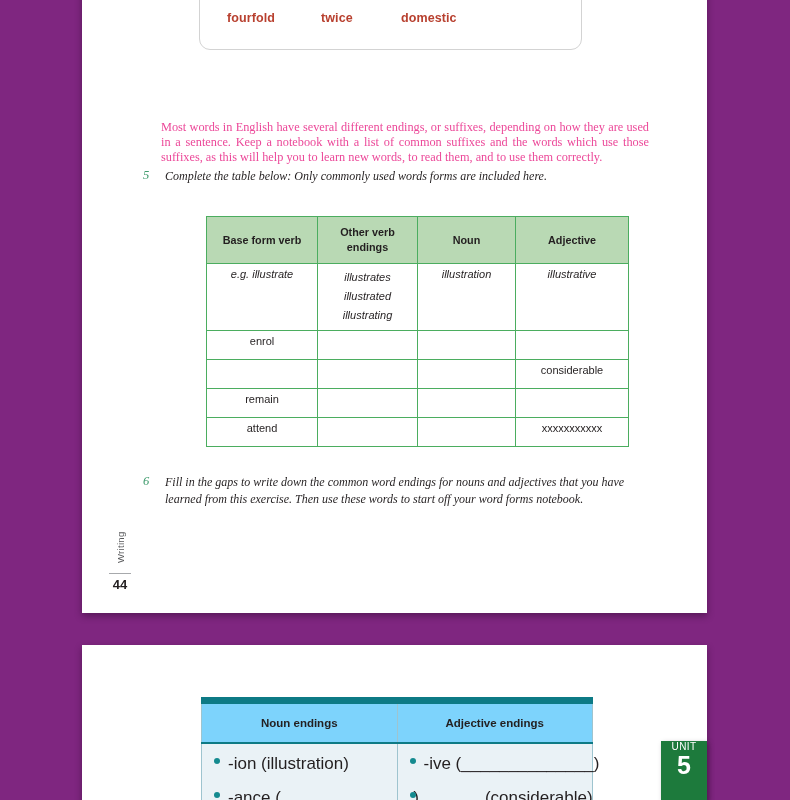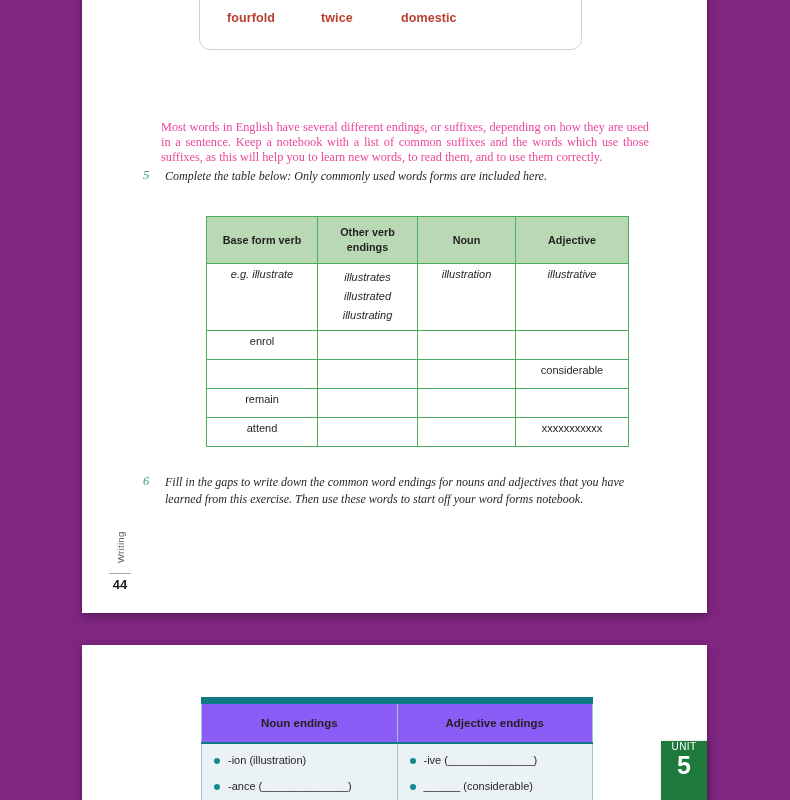--- a/index.html
+++ b/index.html
@@ -184,21 +184,21 @@
     height: 7px;
     background: #0d7a85;
     width: 100%;
   }
   .teal-table {
     width: 100%;
     border-collapse: collapse;
     table-layout: fixed;
   }
   .teal-table th {
-    background: #8b5cf6;
+    background: #7dd3fc;
     border: 1px solid #9ec4cf;
     border-top: none;
     font-size: 11.5px;
     font-weight: bold;
     color: #231f20;
     height: 36px;
     text-align: center;
   }
   .teal-table td {
     background: #eaf2f6;
@@ -207,21 +207,21 @@
     padding: 10px 0 14px 0;
     vertical-align: top;
   }
   .teal-list {
     list-style: none;
     margin: 0;
     padding: 0 0 0 26px;
   }
   .teal-list li {
     position: relative;
-    font-size: 11px;
+    font-size: 17px;
     color: #231f20;
     margin-bottom: 14px;
     white-space: nowrap;
   }
   .teal-list li .bullet {
     position: absolute;
     left: -14px;
     top: 4px;
     width: 6px;
     height: 6px;

